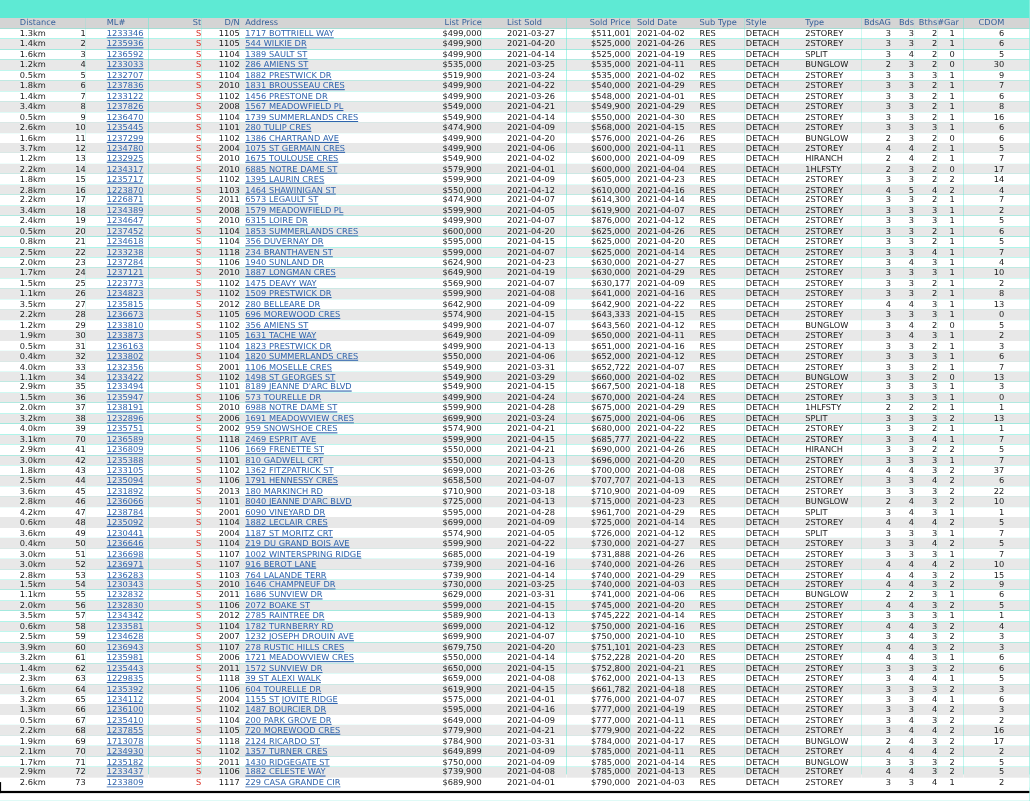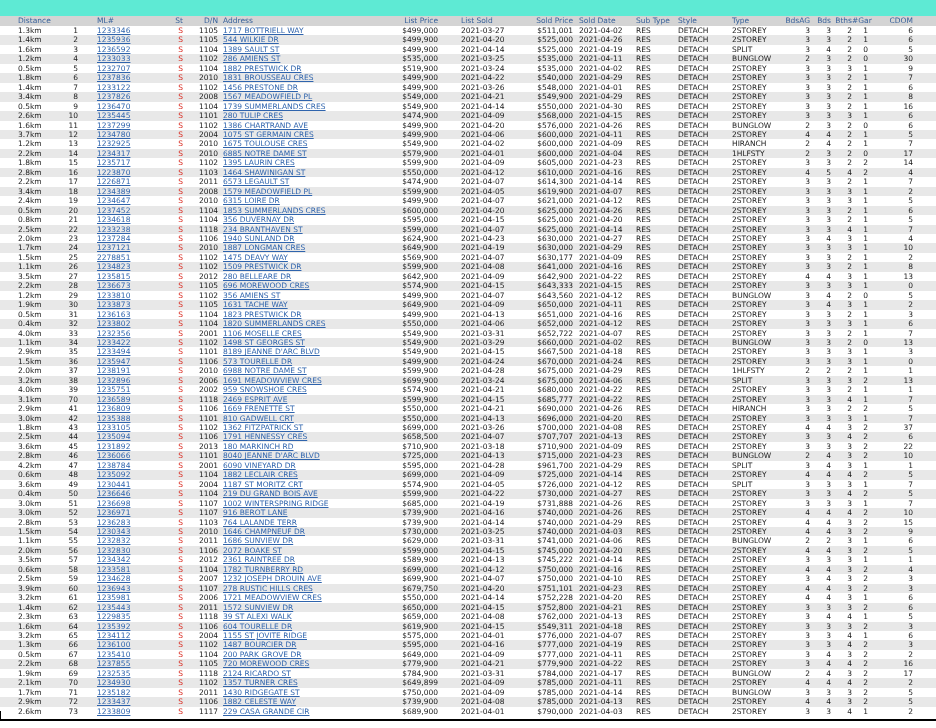--- a/index.html
+++ b/index.html
@@ -460,21 +460,21 @@
         </tr>
         <tr>
           <td class="c0">2.4km</td>
           <td class="c1">19</td>
           <td class="c2"><a class="lnk">1234647</a></td>
           <td class="c3 red">S</td>
           <td class="c4">2010</td>
           <td class="c5"><a class="lnk">6315 LOIRE DR</a></td>
           <td class="c6">$499,900</td>
           <td class="c7">2021-04-07</td>
-          <td class="c8">$621,000</td>
+          <td class="c8">$876,000</td>
           <td class="c9">2021-04-12</td>
           <td class="c10">RES</td>
           <td class="c11">DETACH</td>
           <td class="c12">2STOREY</td>
           <td class="c13">3</td>
           <td class="c14">3</td>
           <td class="c15">3</td>
           <td class="c16">1</td>
           <td class="c17">5</td>
         </tr>
@@ -574,21 +574,21 @@
           <td class="c12">2STOREY</td>
           <td class="c13">3</td>
           <td class="c14">3</td>
           <td class="c15">3</td>
           <td class="c16">1</td>
           <td class="c17">10</td>
         </tr>
         <tr>
           <td class="c0">1.5km</td>
           <td class="c1">25</td>
-          <td class="c2"><a class="lnk">2278851</a></td>
+          <td class="c2"><a class="lnk">1223773</a></td>
           <td class="c3 red">S</td>
           <td class="c4">1102</td>
           <td class="c5"><a class="lnk">1475 DEAVY WAY</a></td>
           <td class="c6">$569,900</td>
           <td class="c7">2021-04-07</td>
           <td class="c8">$630,177</td>
           <td class="c9">2021-04-09</td>
           <td class="c10">RES</td>
           <td class="c11">DETACH</td>
           <td class="c12">2STOREY</td>
@@ -1217,21 +1217,21 @@
           <td class="c15">3</td>
           <td class="c16">2</td>
           <td class="c17">5</td>
         </tr>
         <tr>
           <td class="c0">3.5km</td>
           <td class="c1">57</td>
           <td class="c2"><a class="lnk">1234342</a></td>
           <td class="c3 red">S</td>
           <td class="c4">2012</td>
-          <td class="c5"><a class="lnk">2361 RAINTREE DR</a></td>
+          <td class="c5"><a class="lnk">2785 RAINTREE DR</a></td>
           <td class="c6">$589,900</td>
           <td class="c7">2021-04-13</td>
           <td class="c8">$745,222</td>
           <td class="c9">2021-04-14</td>
           <td class="c10">RES</td>
           <td class="c11">DETACH</td>
           <td class="c12">2STOREY</td>
           <td class="c13">3</td>
           <td class="c14">3</td>
           <td class="c15">3</td>
@@ -1360,21 +1360,21 @@
         </tr>
         <tr>
           <td class="c0">1.6km</td>
           <td class="c1">64</td>
           <td class="c2"><a class="lnk">1235392</a></td>
           <td class="c3 red">S</td>
           <td class="c4">1106</td>
           <td class="c5"><a class="lnk">604 TOURELLE DR</a></td>
           <td class="c6">$619,900</td>
           <td class="c7">2021-04-15</td>
-          <td class="c8">$549,311</td>
+          <td class="c8">$661,782</td>
           <td class="c9">2021-04-18</td>
           <td class="c10">RES</td>
           <td class="c11">DETACH</td>
           <td class="c12">2STOREY</td>
           <td class="c13">3</td>
           <td class="c14">3</td>
           <td class="c15">3</td>
           <td class="c16">2</td>
           <td class="c17">3</td>
         </tr>
@@ -1454,21 +1454,21 @@
           <td class="c12">2STOREY</td>
           <td class="c13">3</td>
           <td class="c14">4</td>
           <td class="c15">4</td>
           <td class="c16">2</td>
           <td class="c17">16</td>
         </tr>
         <tr>
           <td class="c0">1.9km</td>
           <td class="c1">69</td>
-          <td class="c2"><a class="lnk">1232535</a></td>
+          <td class="c2"><a class="lnk">1713078</a></td>
           <td class="c3 red">S</td>
           <td class="c4">1118</td>
           <td class="c5"><a class="lnk">2124 RICARDO ST</a></td>
           <td class="c6">$784,900</td>
           <td class="c7">2021-03-31</td>
           <td class="c8">$784,000</td>
           <td class="c9">2021-04-17</td>
           <td class="c10">RES</td>
           <td class="c11">DETACH</td>
           <td class="c12">BUNGLOW</td>

